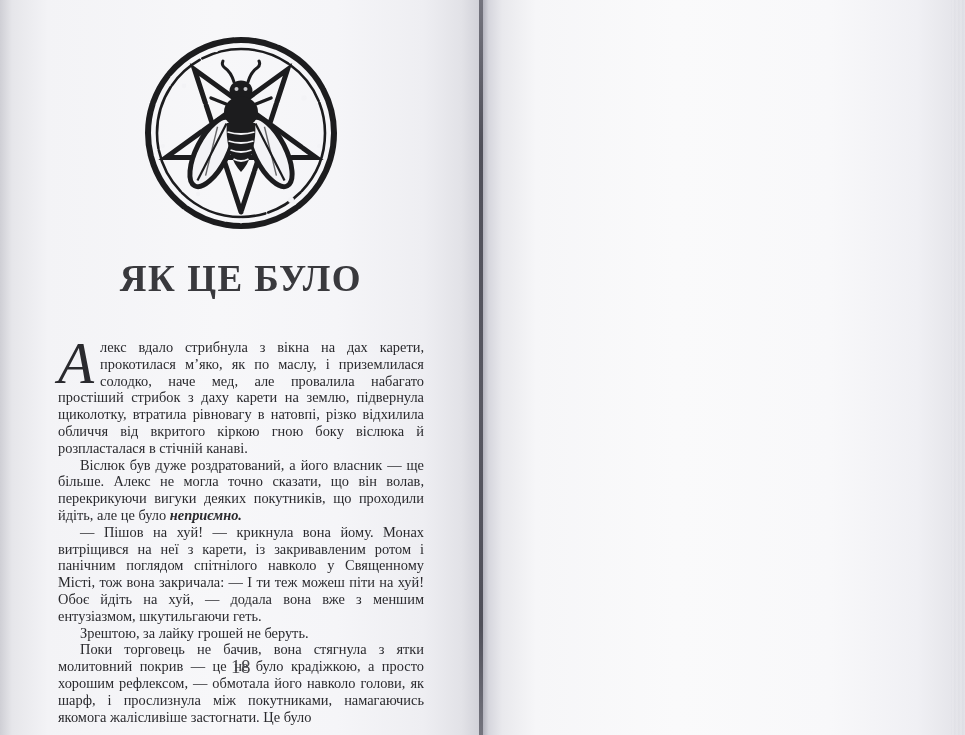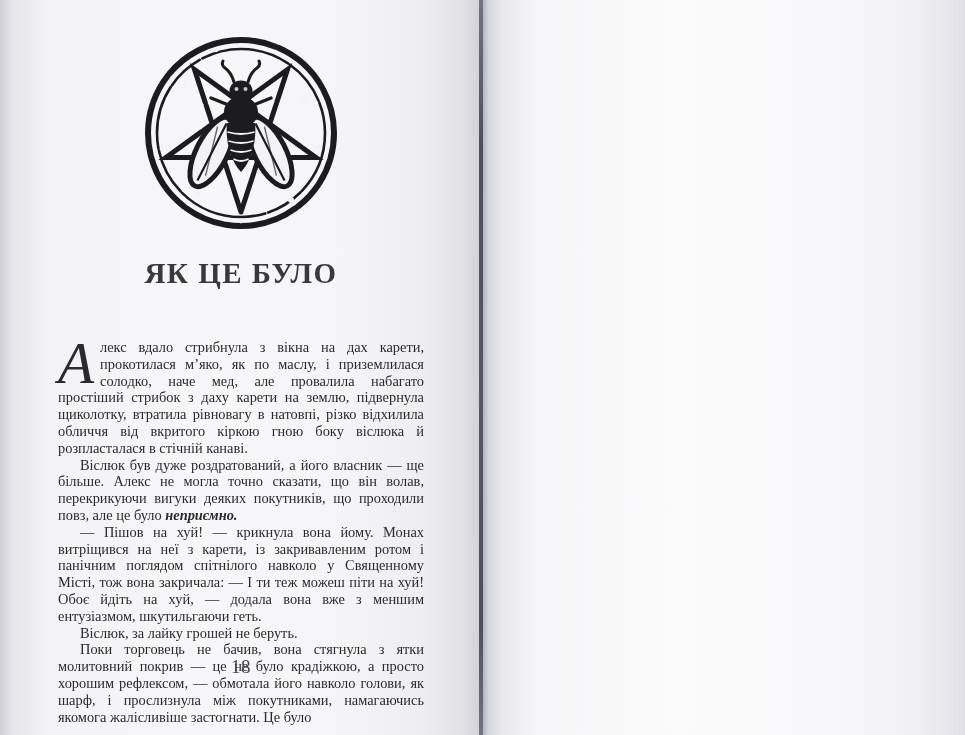--- a/index.html
+++ b/index.html
@@ -24,21 +24,21 @@
   .page-edge-right{
     position:absolute;right:0;top:0;width:14px;height:735px;
     background:repeating-linear-gradient(90deg,#e0e0e6 0px,#eaeaee 2px,#dddde3 4px);
     opacity:.55;
   }
   .col{position:absolute;}
   .col-left{left:58px;width:366px;top:0;height:735px;}
   .emblem{position:absolute;top:28px;left:50%;transform:translateX(-50%);}
   .chapter-title{
     position:absolute;top:257px;left:0;width:100%;margin:0;
-    text-align:center;font-size:29px;font-weight:700;letter-spacing:1.5px;
+    text-align:center;font-size:37px;font-weight:700;letter-spacing:1.5px;
     color:#39393d;font-family:"Liberation Serif","DejaVu Serif",serif;
   }
   .body-text{position:absolute;left:0;width:100%;}
   .body-left{top:339px;}
   .body-text p{
     margin:0;text-align:justify;text-indent:22px;
     font-size:14.4px;line-height:16.8px;color:#2a2a2e;
   }
   .body-text p.no-indent{text-indent:0;}
   .drop-cap{
@@ -117,23 +117,23 @@
           <circle cx="22" cy="118" r="2"></circle>
         <circle cx="178" cy="118" r="2"></circle>
           <circle cx="75" cy="22" r="2.2"></circle>
       </g>
     </svg>
 
     <h1 class="chapter-title">ЯК ЦЕ БУЛО</h1>
 
     <div class="body-text body-left">
       <p class="no-indent"><span class="drop-cap">А</span><span>лекс вдало стрибнула з вікна на дах карети, прокотилася м’яко, як по маслу, і приземлилася солодко, наче мед, але провалила набагато простіший стрибок з даху карети на землю, підвернула щиколотку, втратила рівновагу в натовпі, різко відхилила обличчя від вкритого кіркою гною боку віслюка й розпласталася в стічній канаві.</span></p>
-      <p><span>Віслюк був дуже роздратований, а його власник — ще більше. Алекс не могла точно сказати, що він волав, перекрикуючи вигуки деяких покутників, що проходили повз, але це було </span><span class="ital">неприємно.</span></p>
+      <p><span>Віслюк був дуже роздратований, а його власник — ще більше. Алекс не могла точно сказати, що він волав, перекрикуючи вигуки деяких покутників, що проходили йдіть, але це було </span><span class="ital">неприємно.</span></p>
       <p>— Пішов на хуй! — крикнула вона йому. Монах витріщився на неї з карети, із закривавленим ротом і панічним поглядом спітнілого навколо у Священному Місті, тож вона закричала: — І ти теж можеш піти на хуй! Обоє йдіть на хуй, — додала вона вже з меншим ентузіазмом, шкутильгаючи геть.</p>
-      <p>Віслюк, за лайку грошей не беруть.</p>
+      <p>Зрештою, за лайку грошей не беруть.</p>
       <p>Поки торговець не бачив, вона стягнула з ятки молитовний покрив — це не було крадіжкою, а просто хорошим рефлексом, — обмотала його навколо голови, як шарф, і прослизнула між покутниками, намагаючись якомога жалісливіше застогнати. Це було</p>
     </div>
 
     <div class="page-number">18</div>
   </div>
 </div>
 
 <div class="spine"></div>
 
 <div class="page page-right">

